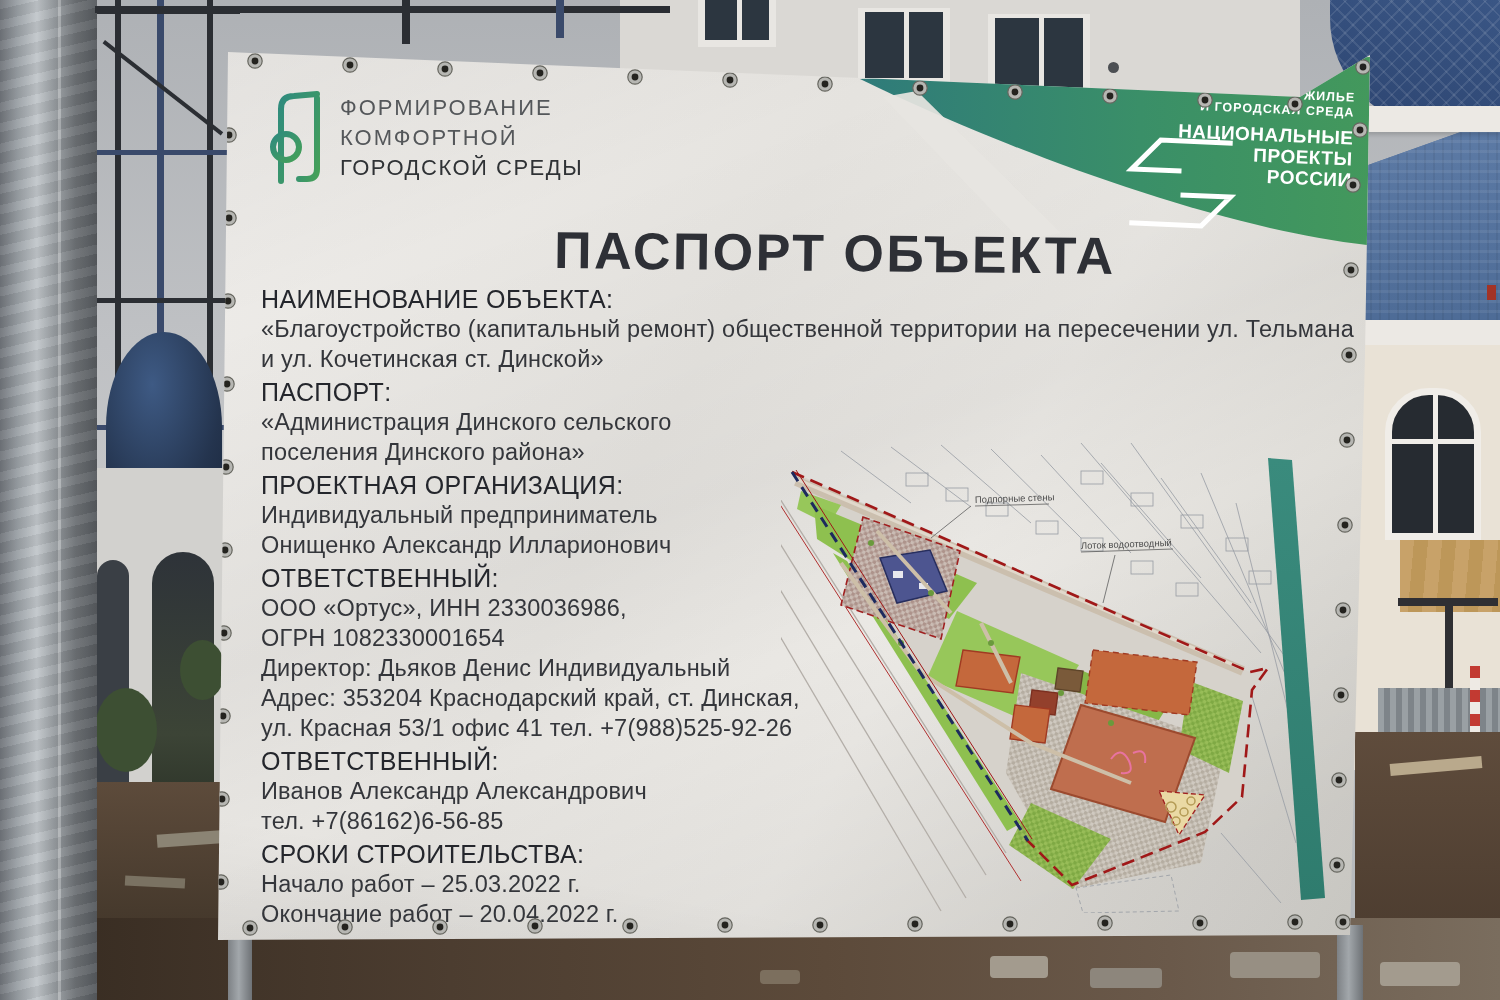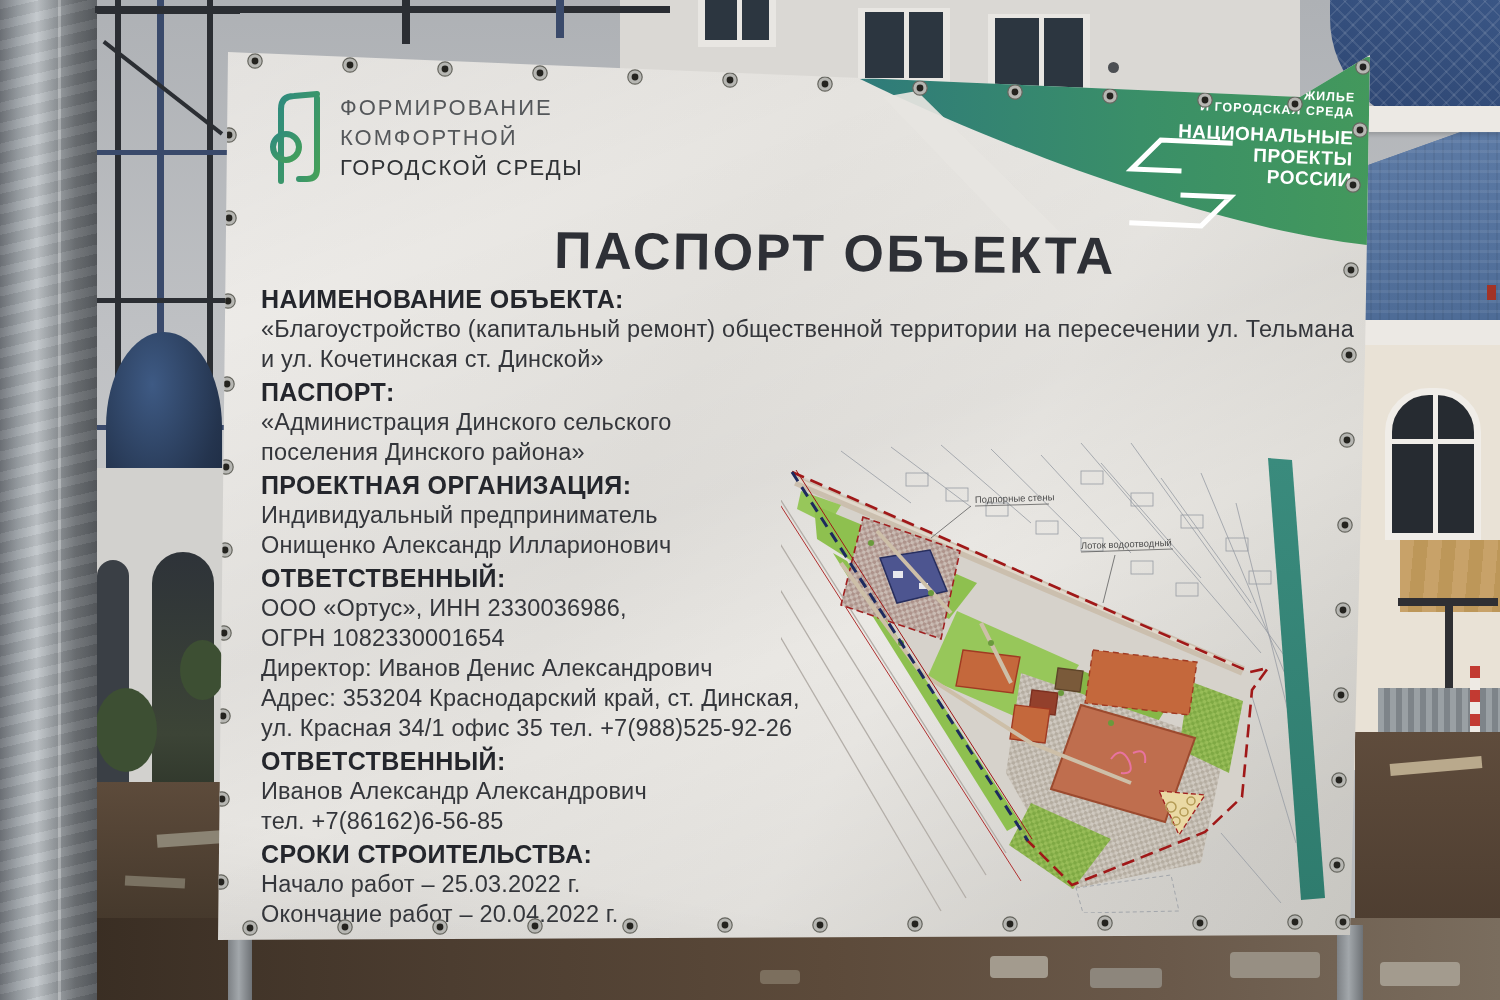--- a/index.html
+++ b/index.html
@@ -85,21 +85,21 @@
   .green-band{left:0;top:0;width:1160px;height:260px;pointer-events:none;}
   .np-block{right:22px;top:52px;text-align:right;color:#ffffff;transform:rotate(2.4deg);}
   .np-tag{font-size:12.5px;font-weight:bold;letter-spacing:1px;line-height:15px;}
   .np-main{margin-top:7px;font-size:19px;font-weight:bold;letter-spacing:.5px;line-height:21px;}
   .np-chevron{right:138px;top:100px;width:112px;height:96px;transform:rotate(2.4deg);}
 
   .title{left:130px;top:188px;width:980px;text-align:center;
       font-size:52px;font-weight:bold;letter-spacing:2.5px;color:#2e3036;transform:rotate(.6deg);}
 
   .textcol{left:46px;top:246px;width:1100px;}
-  .textcol .h{font-size:25px;font-weight:bold;color:#24262c;letter-spacing:.4px;line-height:30px;margin-top:3px;}
+  .textcol .h{font-size:25px;font-weight:normal;color:#24262c;letter-spacing:.4px;line-height:30px;margin-top:3px;}
   .textcol .l{font-size:23.5px;color:#34363b;letter-spacing:.2px;line-height:30px;}
 
   .siteplan{left:566px;top:408px;width:522px;height:470px;}
   .overlay-svg{left:0;top:0;width:1160px;height:915px;pointer-events:none;}
 </style>
 </head>
 <body>
 
 <div class="scene">
 
@@ -241,23 +241,23 @@
       </div>
       <div class="sec">
         <div class="h">ПРОЕКТНАЯ ОРГАНИЗАЦИЯ:</div>
         <div class="l">Индивидуальный предприниматель</div>
         <div class="l">Онищенко Александр Илларионович</div>
       </div>
       <div class="sec">
         <div class="h">ОТВЕТСТВЕННЫЙ:</div>
         <div class="l">ООО «Ортус», ИНН 2330036986,</div>
         <div class="l">ОГРН 1082330001654</div>
-        <div class="l">Директор: Иванов Денис Александрович</div>
+        <div class="l">Директор: Дьяков Денис Индивидуальный</div>
         <div class="l">Адрес: 353204 Краснодарский край, ст. Динская,</div>
-        <div class="l">ул. Красная 34/1 офис 35 тел. +7(988)525-92-26</div>
+        <div class="l">ул. Красная 53/1 офис 41 тел. +7(988)525-92-26</div>
       </div>
       <div class="sec">
         <div class="h">ОТВЕТСТВЕННЫЙ:</div>
         <div class="l">Иванов Александр Александрович</div>
         <div class="l">тел. +7(86162)6-56-85</div>
       </div>
       <div class="sec">
         <div class="h">СРОКИ СТРОИТЕЛЬСТВА:</div>
         <div class="l">Начало работ – 25.03.2022 г.</div>
         <div class="l">Окончание работ – 20.04.2022 г.</div>

